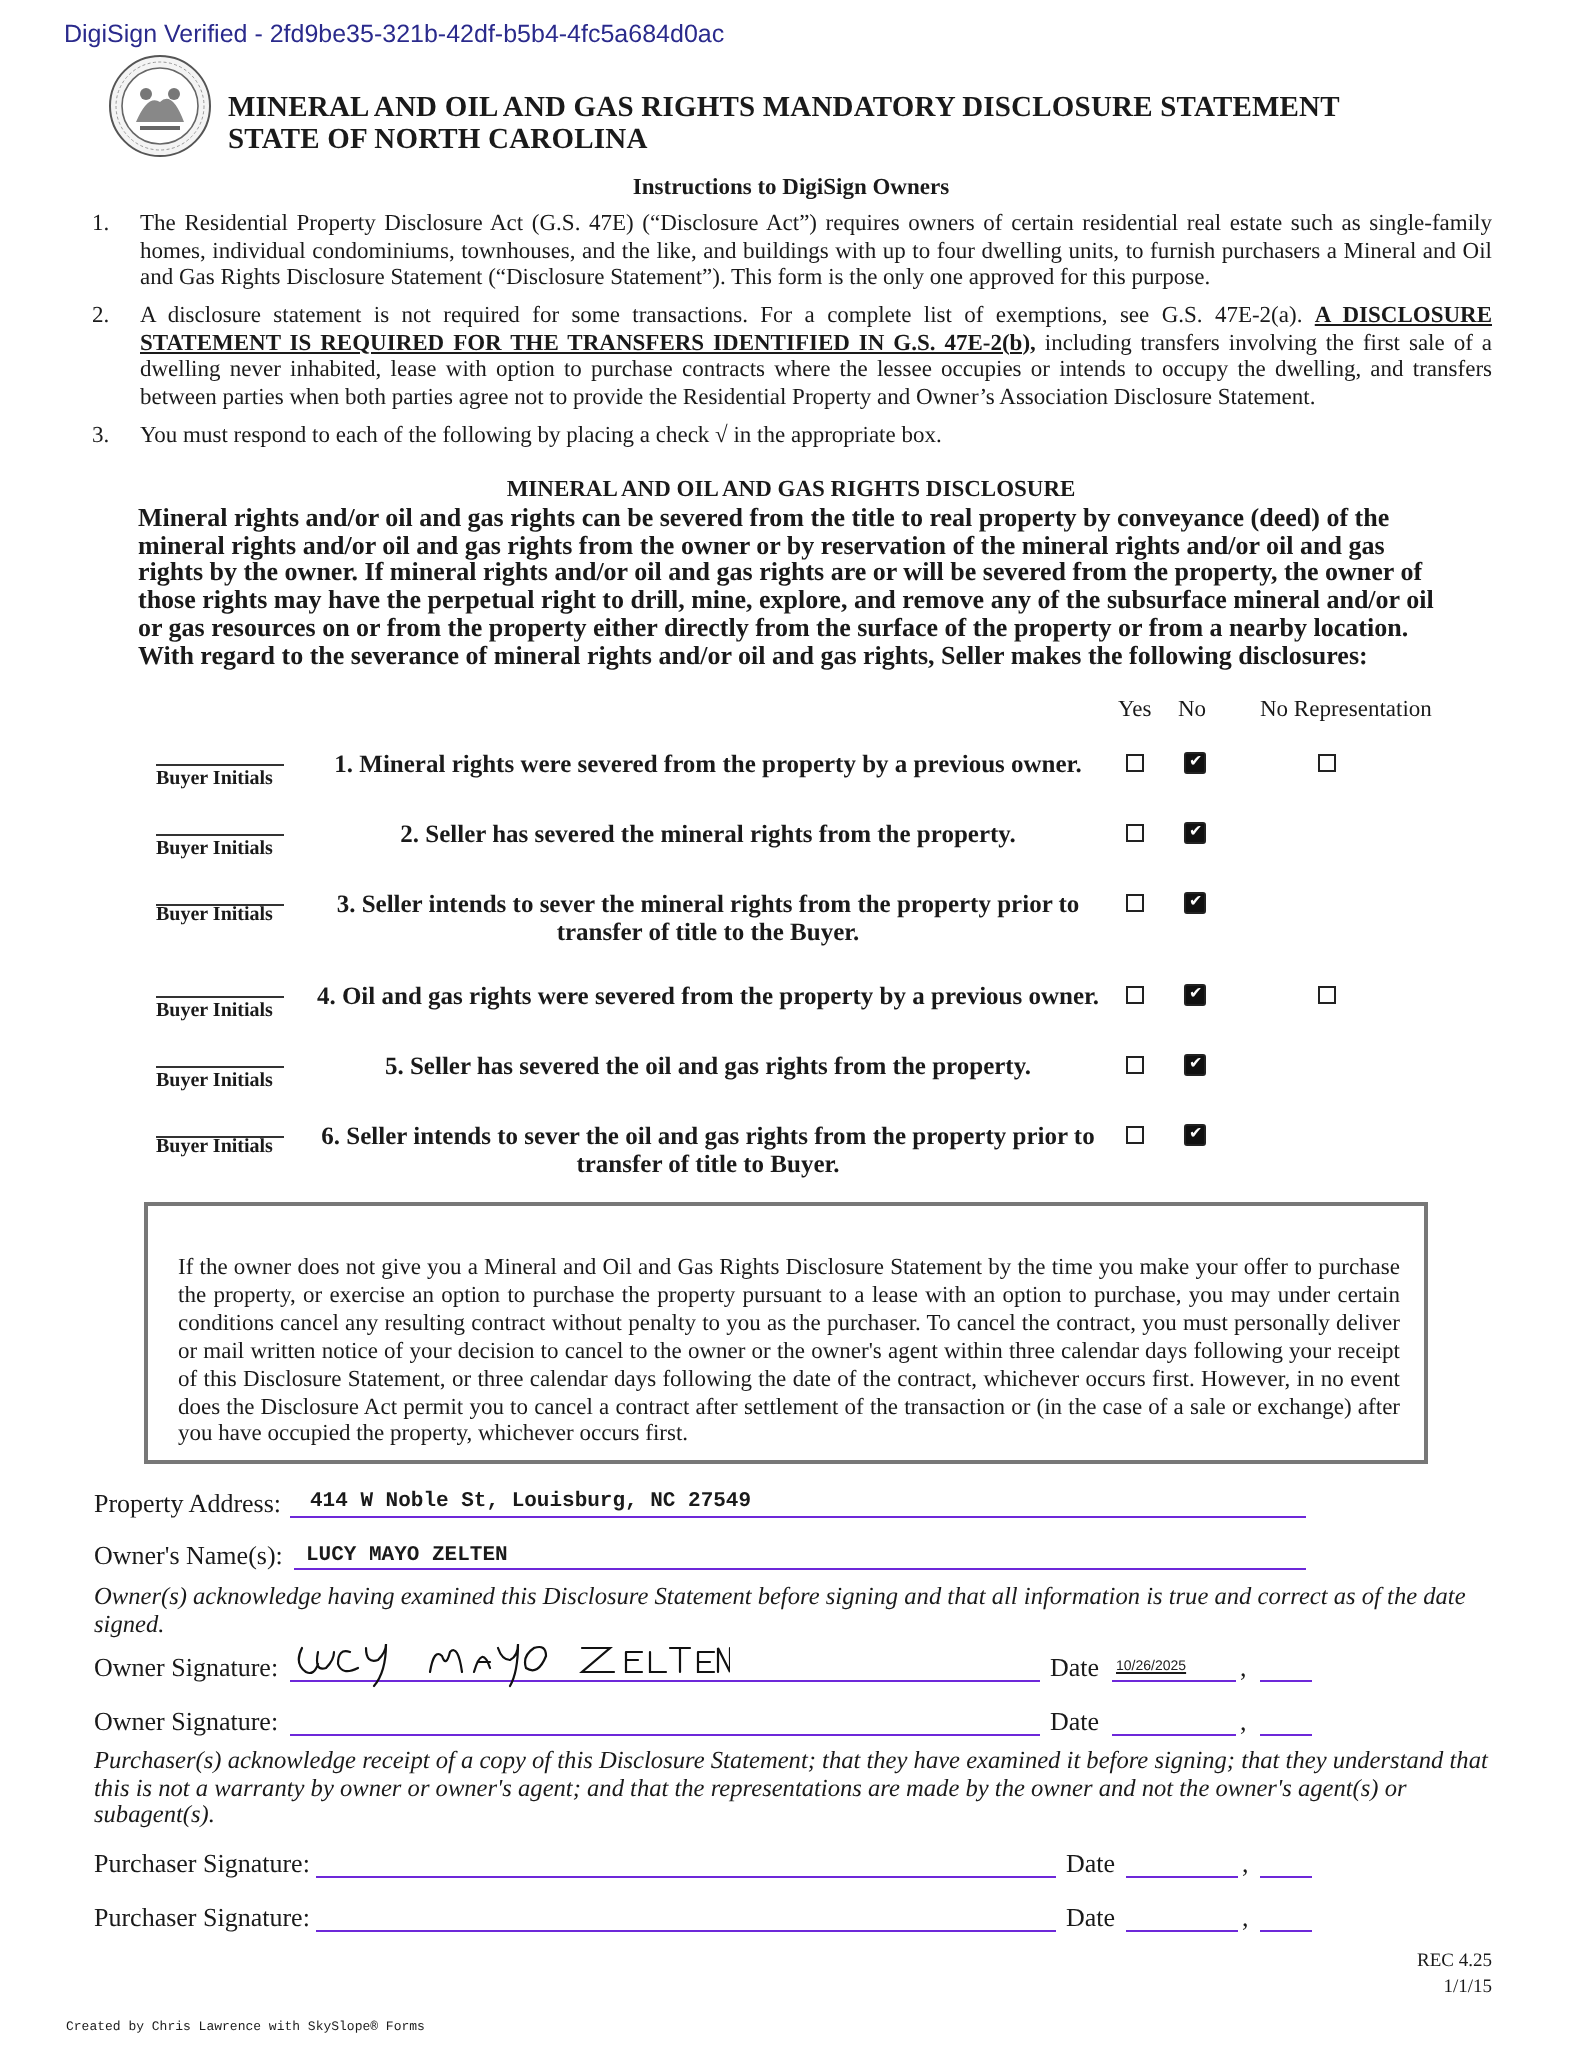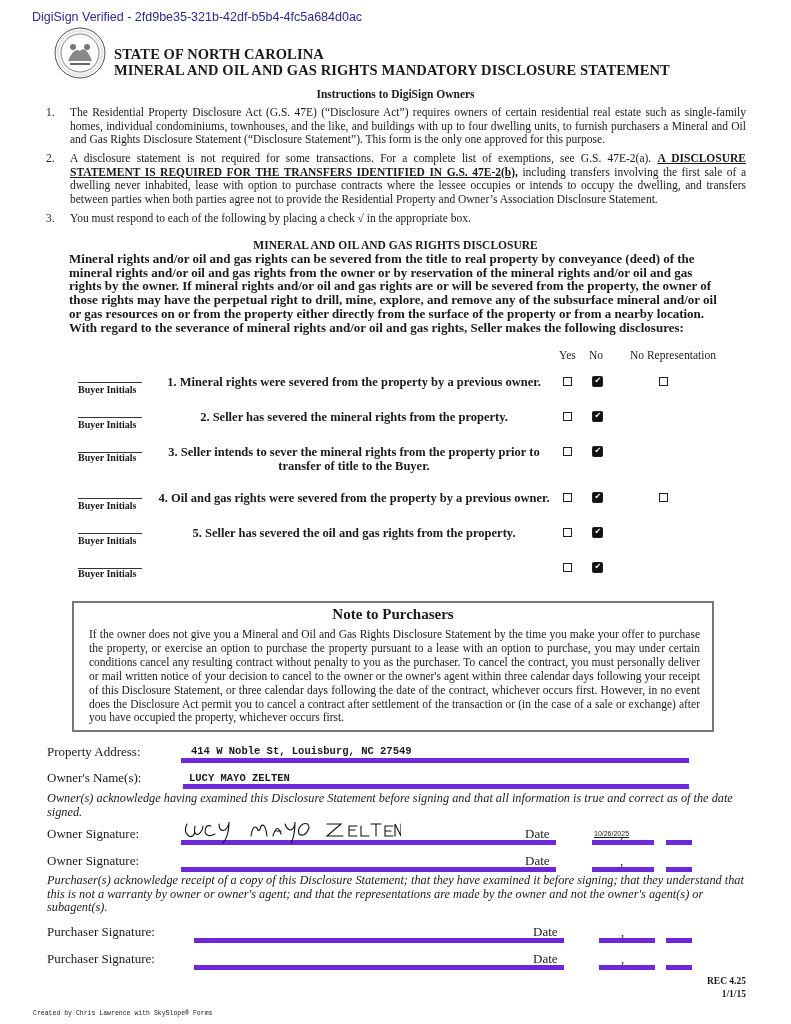--- a/index.html
+++ b/index.html
@@ -22,47 +22,47 @@
   .initials-line { position: absolute; left: 78px; width: 64px; border-top: 1px solid #333; }
   .initials-label { position: absolute; left: 78px; font-weight: bold; font-size: 10px; white-space: nowrap; }
   .q-text { position: absolute; left: 154px; width: 400px; font-weight: bold; font-size: 12.5px; line-height: 14px; text-align: center; }
   .cb { position: absolute; width: 9px; height: 9px; border: 1px solid #222; background: #fff; box-sizing: border-box; }
   .cb.checked { background: #111; width: 11px; height: 11px; border-radius: 1.5px; }
   .cb.checked::after { content: "\2714"; color: #fff; font-size: 8px; position: absolute; left: 1.5px; top: -1px; font-family: "DejaVu Sans", sans-serif; }
   #note-box { left: 72px; top: 601px; width: 642px; height: 131px; border: 2px solid #777; box-sizing: border-box; }
   #note-title { position: absolute; left: 0; right: 0; top: 3px; text-align: center; font-weight: bold; font-size: 15px; }
   #note-body { position: absolute; left: 15px; right: 12px; top: 25px; font-size: 11.5px; line-height: 13.9px; text-align: justify; }
   .field-label { font-size: 13px; white-space: nowrap; }
-  .line { position: absolute; border-bottom: 5px solid #6d28d9; margin-left: 36px; }
+  .line { position: absolute; border-bottom: 1px solid #6d28d9; }
   .mono-val { font-family: "Liberation Mono", "DejaVu Sans Mono", monospace; font-weight: bold; font-size: 10.5px; position: absolute; white-space: nowrap; }
   .ital { font-style: italic; font-size: 12.3px; line-height: 13.6px; }
   .date-label { font-size: 13px; position: absolute; white-space: nowrap; }
-  #footer-rec { right: 45px; top: 975px; text-align: right; font-size: 9.5px; line-height: 13px; font-weight: bold; }
+  #footer-rec { right: 45px; top: 975px; text-align: right; font-size: 9.5px; line-height: 13px; }
   #footer-created { left: 33px; top: 1010px; font-family: "Liberation Mono", "DejaVu Sans Mono", monospace; font-size: 6.5px; white-space: nowrap; }
 </style>
 </head>
 <body>
 
 <div id="digisign" class="abs">DigiSign Verified - 2fd9be35-321b-42df-b5b4-4fc5a684d0ac</div>
 
 <div id="seal" class="abs">
   <svg width="52" height="52" viewBox="0 0 52 52">
     <circle cx="26" cy="26" r="25" fill="#f4f4f4" stroke="#555" stroke-width="1"></circle>
     <circle cx="26" cy="26" r="19" fill="#fff" stroke="#666" stroke-width="0.8"></circle>
     <circle cx="26" cy="26" r="22" fill="none" stroke="#999" stroke-width="0.5" stroke-dasharray="1.5 1.2"></circle>
     <path d="M14 34 Q20 20 26 24 Q32 18 38 34 Z" fill="#888"></path>
     <circle cx="19" cy="20" r="3" fill="#777"></circle>
     <circle cx="33" cy="20" r="3" fill="#777"></circle>
     <rect x="16" y="36" width="20" height="2" fill="#666"></rect>
   </svg>
 </div>
 
 <div id="header-title" class="abs">
+  <div>MINERAL AND OIL AND GAS RIGHTS MANDATORY DISCLOSURE STATEMENT</div>
   <div>STATE OF NORTH CAROLINA</div>
-  <div>MINERAL AND OIL AND GAS RIGHTS MANDATORY DISCLOSURE STATEMENT</div>
 </div>
 
 <div id="instructions-heading" class="abs">Instructions to DigiSign Owners</div>
 
 <div class="abs instr" style="top:106px;height:42px;">
   <span class="num">1.</span>
   <span class="txt">The Residential Property Disclosure Act (G.S. 47E) (“Disclosure Act”) requires owners of certain residential real estate such as single-family homes, individual condominiums, townhouses, and the like, and buildings with up to four dwelling units, to furnish purchasers a Mineral and Oil and Gas Rights Disclosure Statement (“Disclosure Statement”). This form is the only one approved for this purpose.</span>
 </div>
 <div class="abs instr" style="top:152px;height:56px;">
   <span class="num">2.</span>
@@ -114,27 +114,27 @@
     <div class="abs q-row" style="top: 523px;">
       <div class="initials-line" style="top:10px"></div>
       <div class="initials-label" style="top:12px">Buyer Initials</div>
       <div class="q-text" style="top:3px">5. Seller has severed the oil and gas rights from the property.</div>
       <div class="cb" style="left:563px;top:5px"></div>
       <div class="cb checked" style="left:592px;top:4px"></div>
     </div>
     <div class="abs q-row" style="top: 558px;">
       <div class="initials-line" style="top:10px"></div>
       <div class="initials-label" style="top:10px">Buyer Initials</div>
+      <div class="q-text" style="top:3px">6. Seller intends to sever the oil and gas rights from the property prior to transfer of title to Buyer.</div>
       <div class="cb" style="left:563px;top:5px"></div>
       <div class="cb checked" style="left:592px;top:4px"></div>
     </div>
   </div>
 
 <div id="note-box" class="abs">
-  <div id="note-title">Note to Purchasers</div>
   <div id="note-body">If the owner does not give you a Mineral and Oil and Gas Rights Disclosure Statement by the time you make your offer to purchase the property, or exercise an option to purchase the property pursuant to a lease with an option to purchase, you may under certain conditions cancel any resulting contract without penalty to you as the purchaser. To cancel the contract, you must personally deliver or mail written notice of your decision to cancel to the owner or the owner's agent within three calendar days following your receipt of this Disclosure Statement, or three calendar days following the date of the contract, whichever occurs first. However, in no event does the Disclosure Act permit you to cancel a contract after settlement of the transaction or (in the case of a sale or exchange) after you have occupied the property, whichever occurs first.</div>
 </div>
 
 <div class="abs field-label" style="left:47px;top:744px;">Property Address:</div>
 <div class="line" style="left:145px;top:744px;width:508px;height:14px;">
   <span class="mono-val" style="left:10px;top:1px;">414 W Noble St, Louisburg, NC 27549</span>
 </div>
 
 <div class="abs field-label" style="left:47px;top:770px;">Owner's Name(s):</div>
 <div class="line" style="left:147px;top:770px;width:506px;height:14px;">

